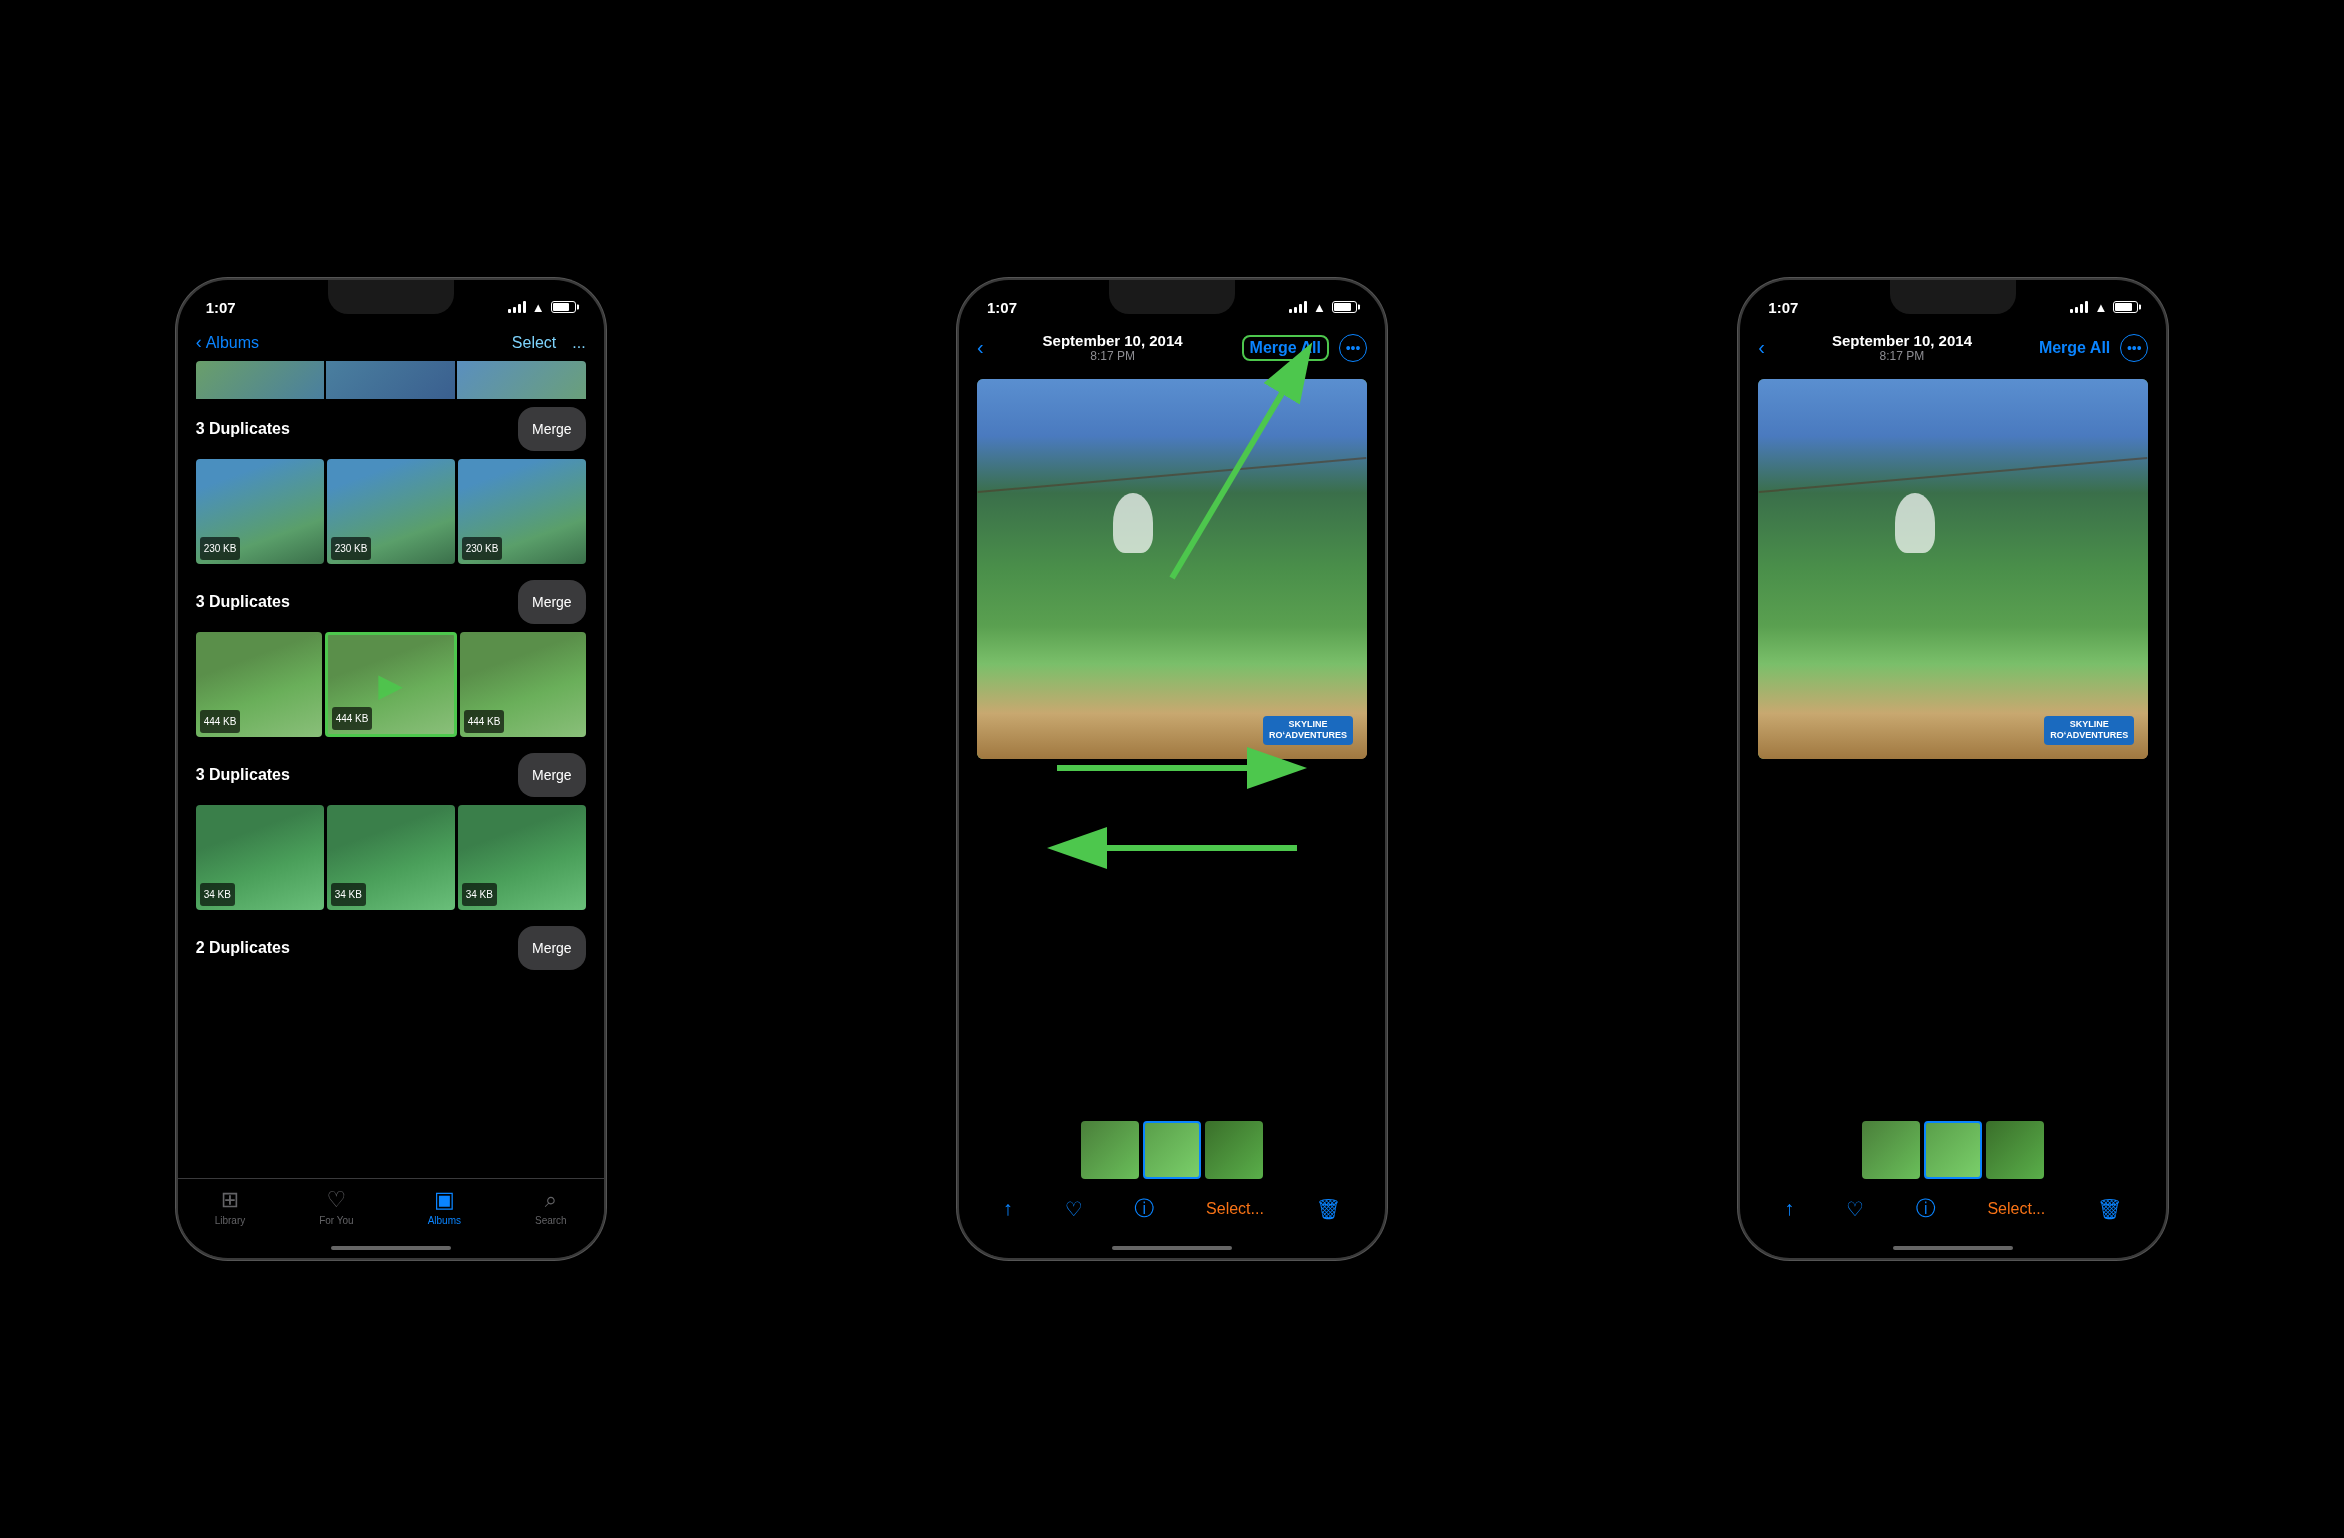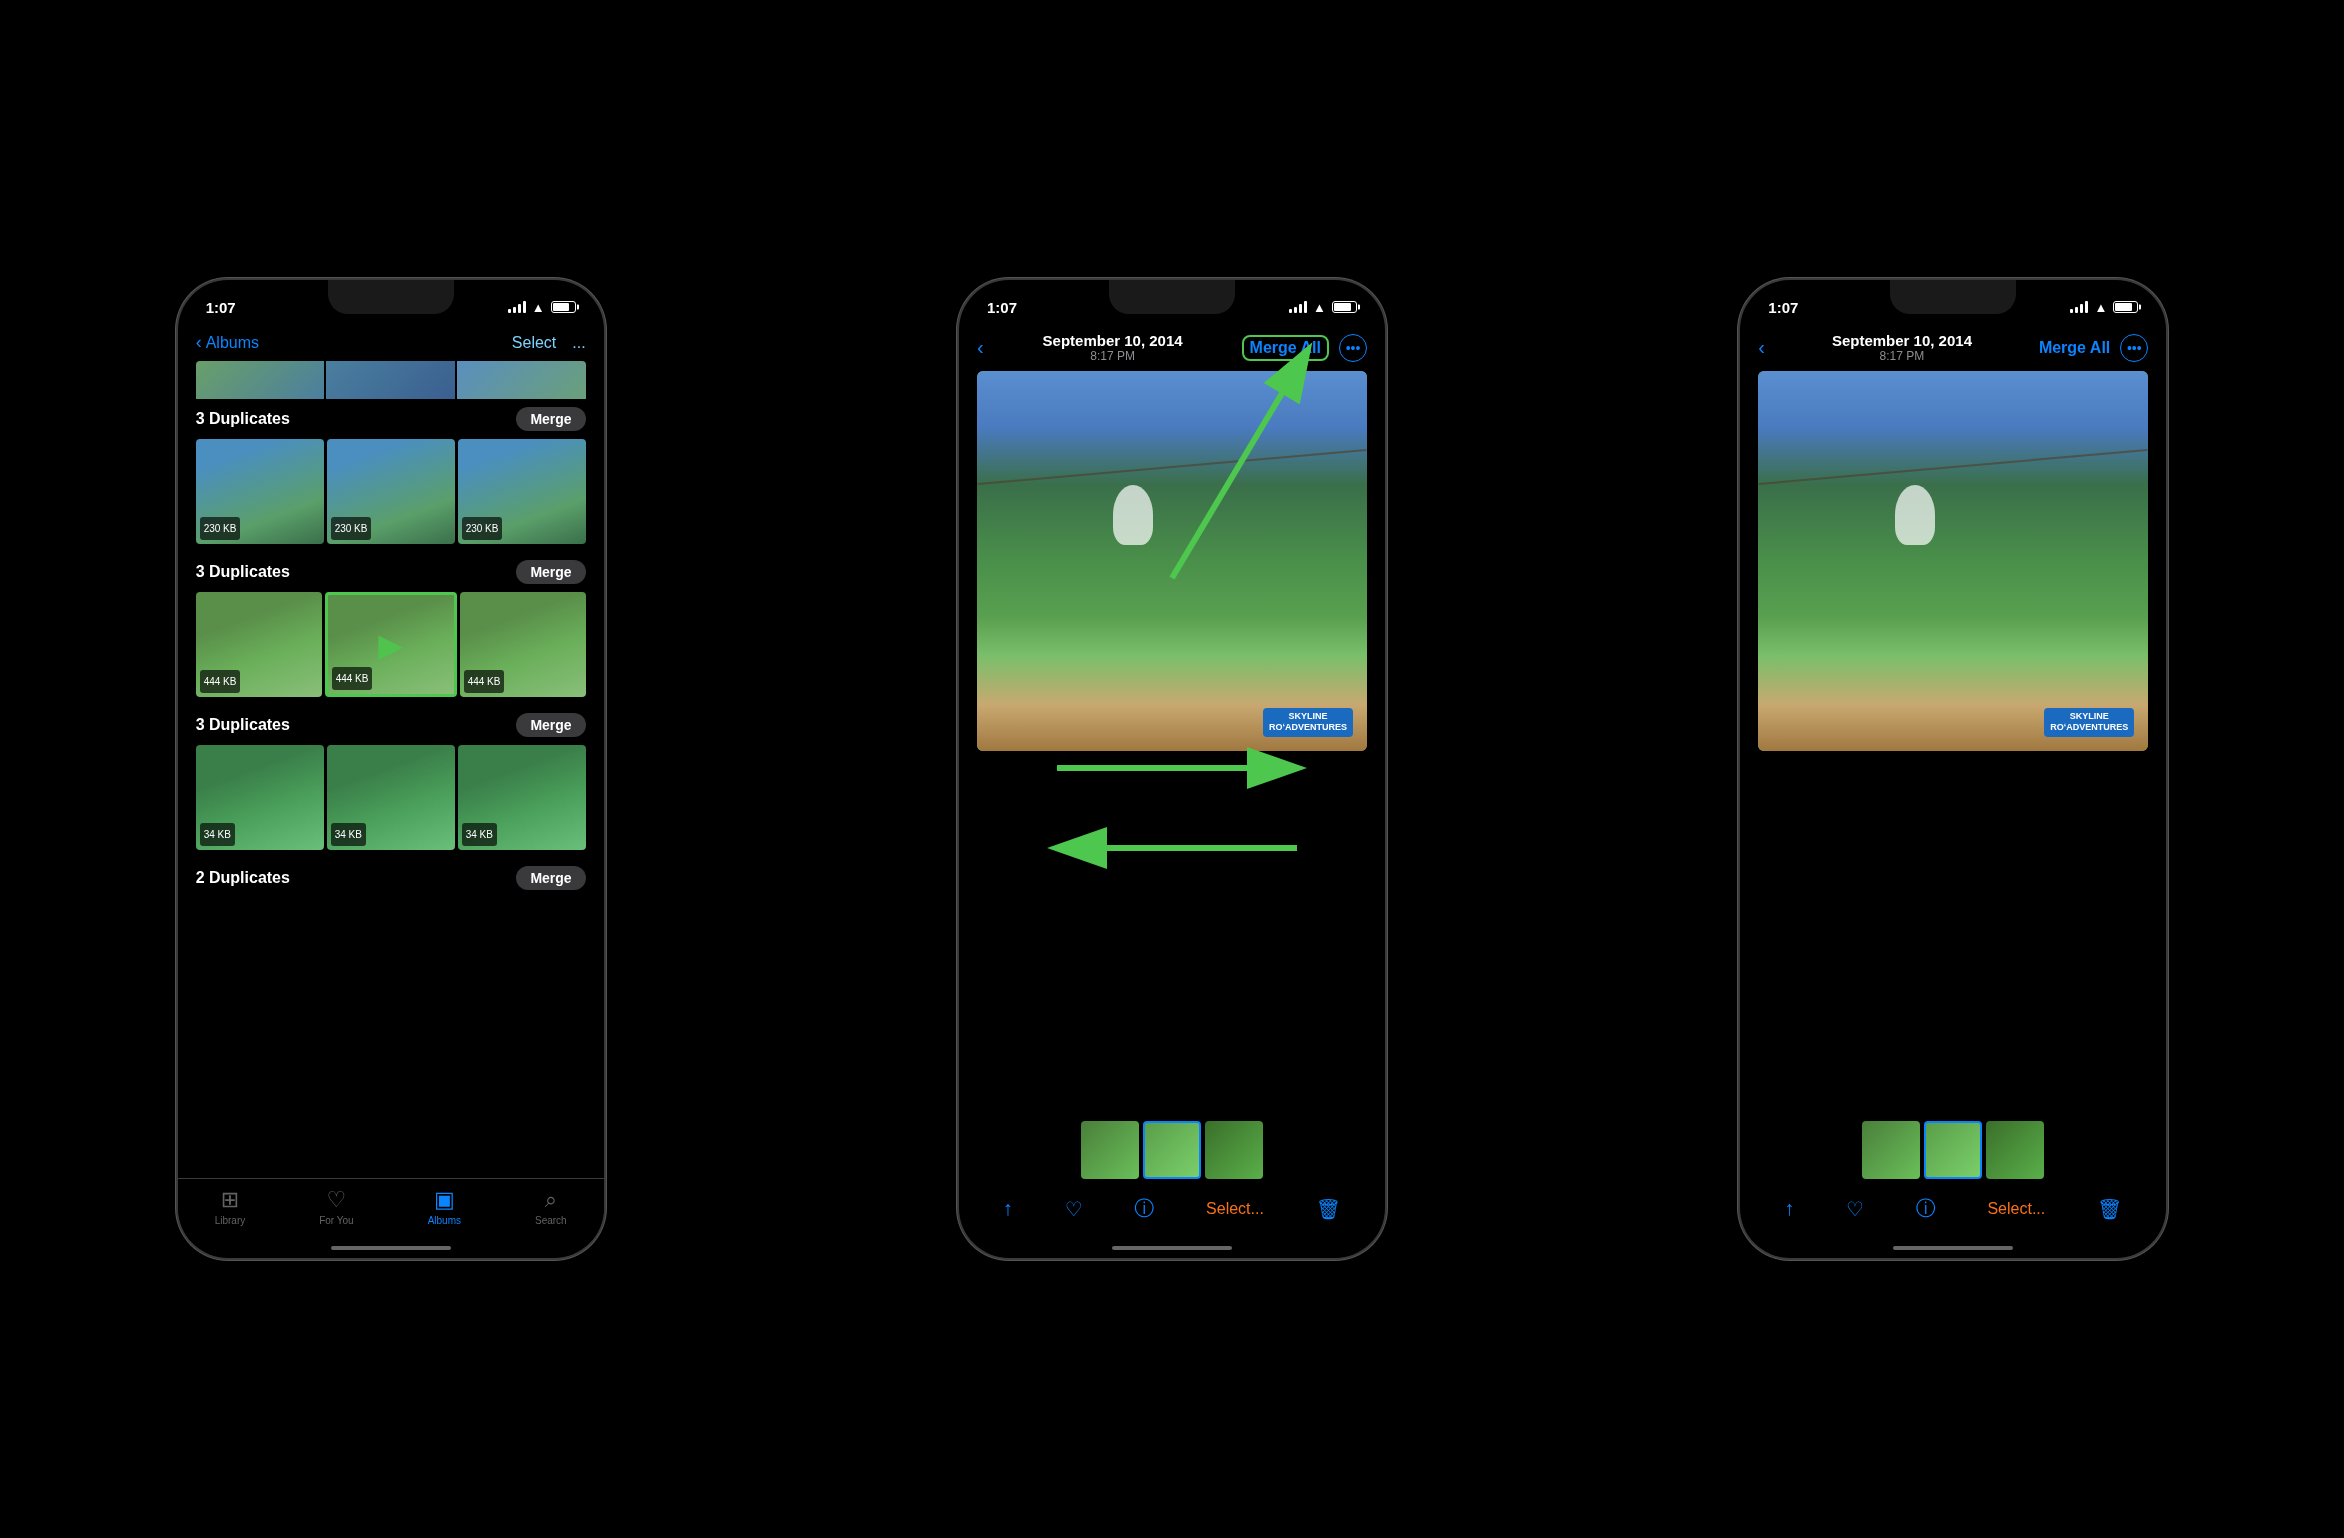--- a/index.html
+++ b/index.html
@@ -151,22 +151,22 @@
     }
     .group-label {
       font-size: 16px;
       font-weight: 600;
       color: #fff;
     }
     .merge-btn {
       background: #3a3a3c;
       color: #fff;
       font-size: 14px;
-      font-weight: 700;
-      padding: 4px 14px;
+      font-weight: 400;
+      padding: 14px 14px;
       border-radius: 16px;
       border: none;
     }
     .photo-row {
       display: flex;
       gap: 3px;
     }
     .photo-thumb {
       flex: 1;
       height: 105px;
@@ -252,21 +252,21 @@
       width: 28px;
       height: 28px;
       border: 1.5px solid #0a84ff;
       border-radius: 50%;
       display: flex;
       align-items: center;
       justify-content: center;
       font-size: 14px;
     }
     .main-photo {
-      margin: 4px 18px;
+      margin: 12px 18px;
       border-radius: 6px;
       overflow: hidden;
       flex-shrink: 0;
       height: 380px;
       background: linear-gradient(160deg, #4a7f3a 0%, #5a9f4a 40%, #6abf5a 60%, #8ad07a 80%, #c8a870 95%, #8b6a40 100%);
       position: relative;
     }
     .skyline-badge {
       position: absolute;
       bottom: 14px;

